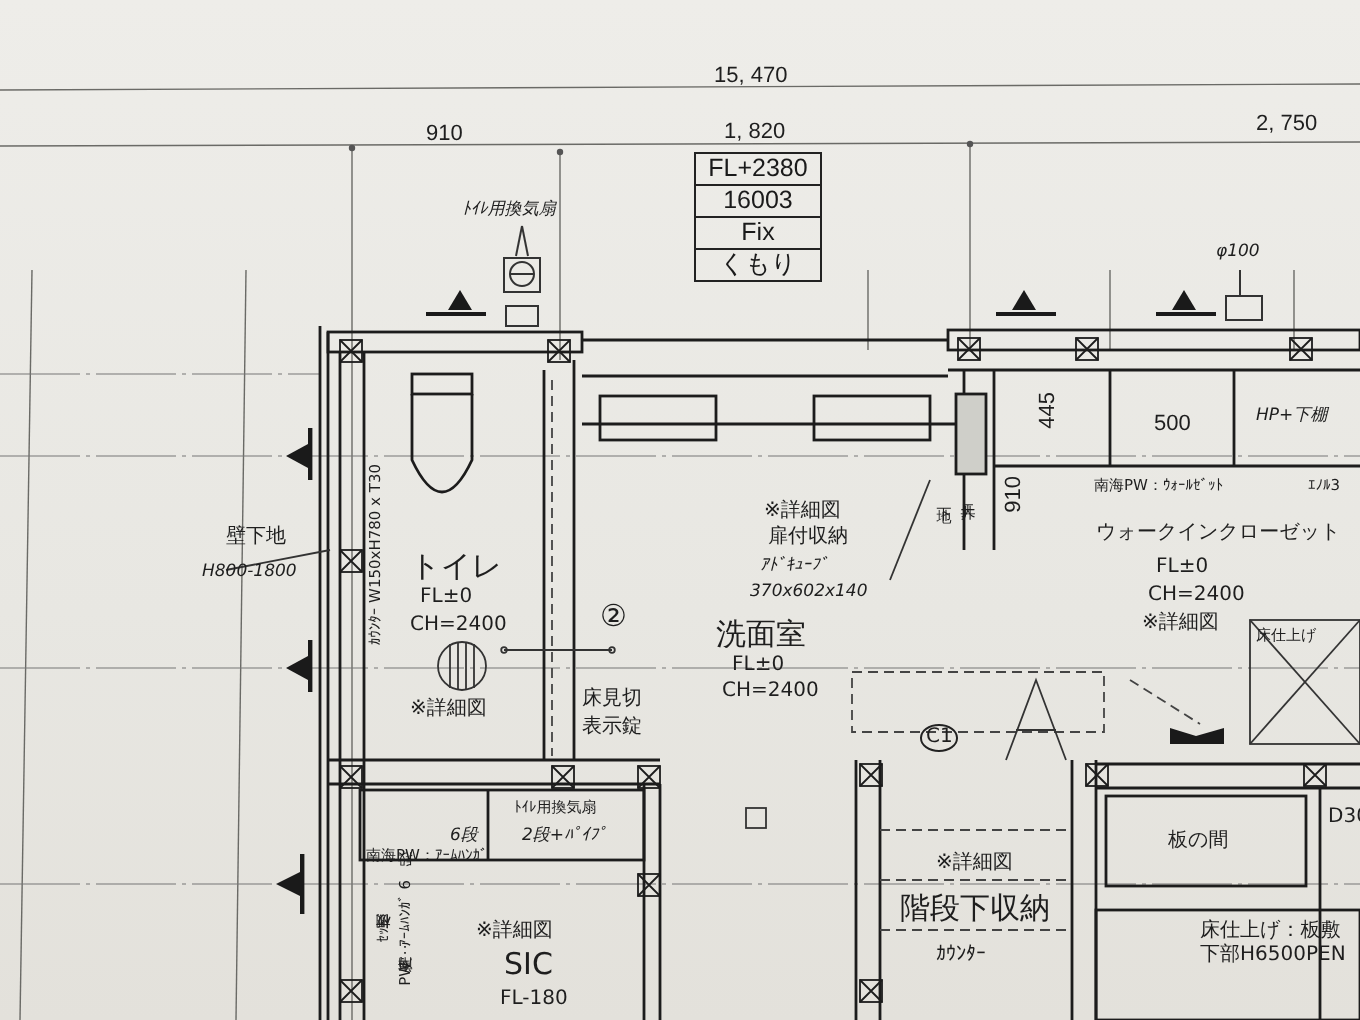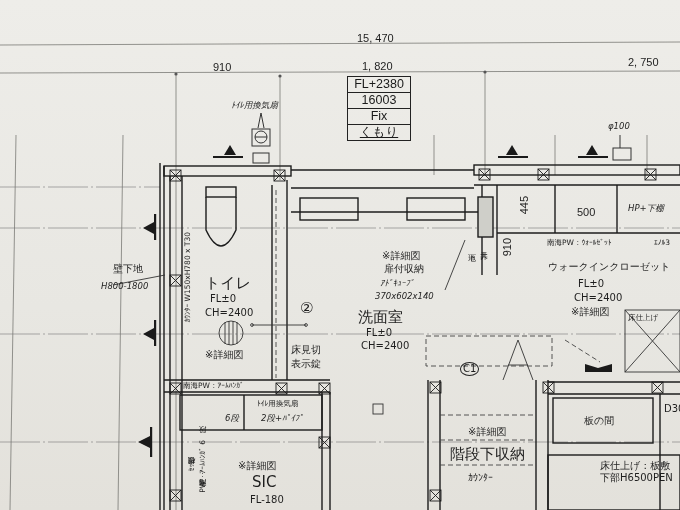--- a/index.html
+++ b/index.html
@@ -8,21 +8,21 @@
   svg{position:absolute;left:0;top:0;}
   .t{position:absolute;color:#1e1e1e;white-space:nowrap;line-height:1;font-family:"DejaVu Sans",sans-serif;}
   .dim{font-size:11px;font-family:"Liberation Sans",sans-serif;}
   .lbl{font-size:10px;}
   .big{font-size:15px;}
   .sm{font-size:8.5px;font-style:italic;}
   .xs{font-size:7.5px;}
   .vert{writing-mode:vertical-rl;}
   #window-tag{position:absolute;left:347px;top:76px;width:62px;border:1.5px solid #222;background:transparent;}
   #window-tag div{border-bottom:1.2px solid #222;height:15px;font-size:12.5px;text-align:center;line-height:15px;font-family:"Liberation Sans",sans-serif;color:#1a1a1a;}
-  #window-tag div:last-child{border-bottom:none;text-decoration:underline;}
+  #window-tag div:last-child{border-bottom:none;}
 </style>
 </head>
 <body>
 
 <div id="sheet">
 
 <svg width="680" height="510" viewBox="0 0 680 510">
   <g stroke="#6a6a66" stroke-width="0.7" fill="none">
 
     <line x1="0" y1="45" x2="680" y2="42"></line>
@@ -231,21 +231,21 @@
 <span class="t xs" style="left:547px;top:239px">南海PW：ｳｫｰﾙｾﾞｯﾄ</span>
 <span class="t xs" style="left:654px;top:239px">ｴﾉﾙ3</span>
 <span class="t lbl" style="left:548px;top:262px">ウォークインクローゼット</span>
 <span class="t lbl" style="left:578px;top:279px">FL±0</span>
 <span class="t lbl" style="left:574px;top:293px">CH=2400</span>
 <span class="t lbl" style="left:571px;top:307px">※詳細図</span>
 <span class="t xs" style="left:628px;top:314px">床仕上げ</span>
 
 <span class="t lbl" style="left:460px;top:362px;border:1px solid #222;border-radius:50%;padding:1px 2px">C1</span>
 
-<span class="t xs" style="left:183px;top:382px">南海PW：ｱｰﾑﾊﾝｶﾞ</span>
+<span class="t xs" style="left:183px;top:424px">南海PW：ｱｰﾑﾊﾝｶﾞ</span>
 <span class="t sm" style="left:225px;top:414px">6段</span>
 <span class="t xs" style="left:257px;top:400px">ﾄｲﾚ用換気扇</span>
 <span class="t sm" style="left:261px;top:414px">2段+ﾊﾟｲﾌﾟ</span>
 <span class="t xs vert" style="left:199px;top:440px;transform:rotate(180deg)">南海PW：ｱｰﾑﾊﾝｶﾞ 6段</span>
 <span class="t xs vert" style="left:188px;top:460px;transform:rotate(180deg)">棚板ｾｯﾄ</span>
 <span class="t lbl" style="left:238px;top:461px">※詳細図</span>
 <span class="t big" style="left:252px;top:475px">SIC</span>
 <span class="t lbl" style="left:250px;top:495px">FL-180</span>
 
 <span class="t lbl" style="left:468px;top:427px">※詳細図</span>

